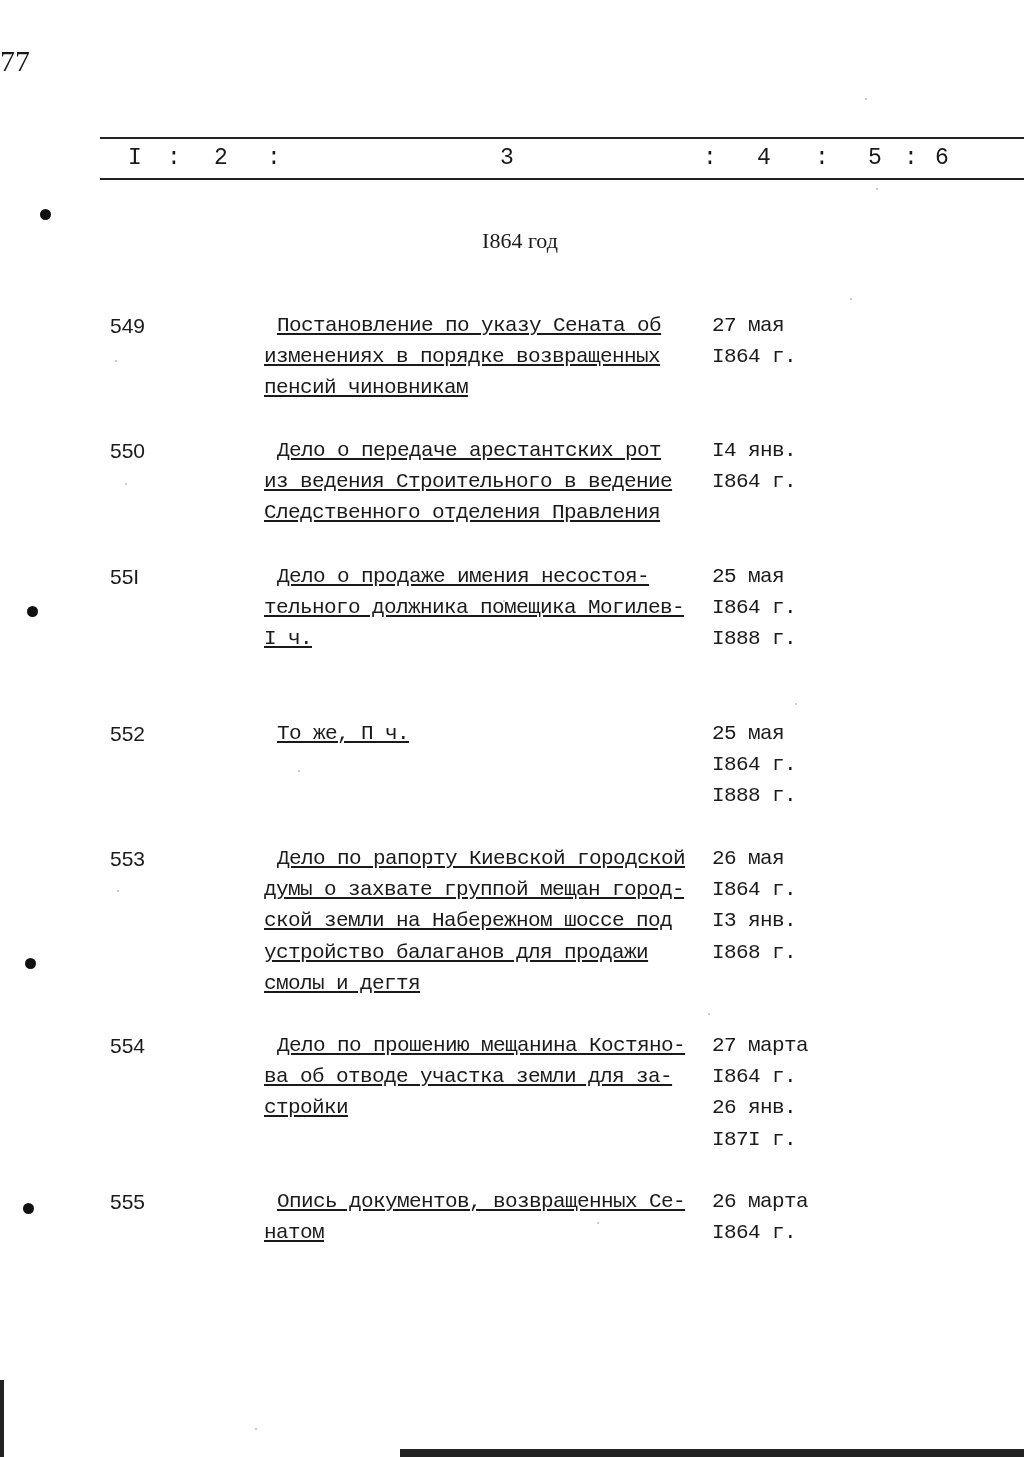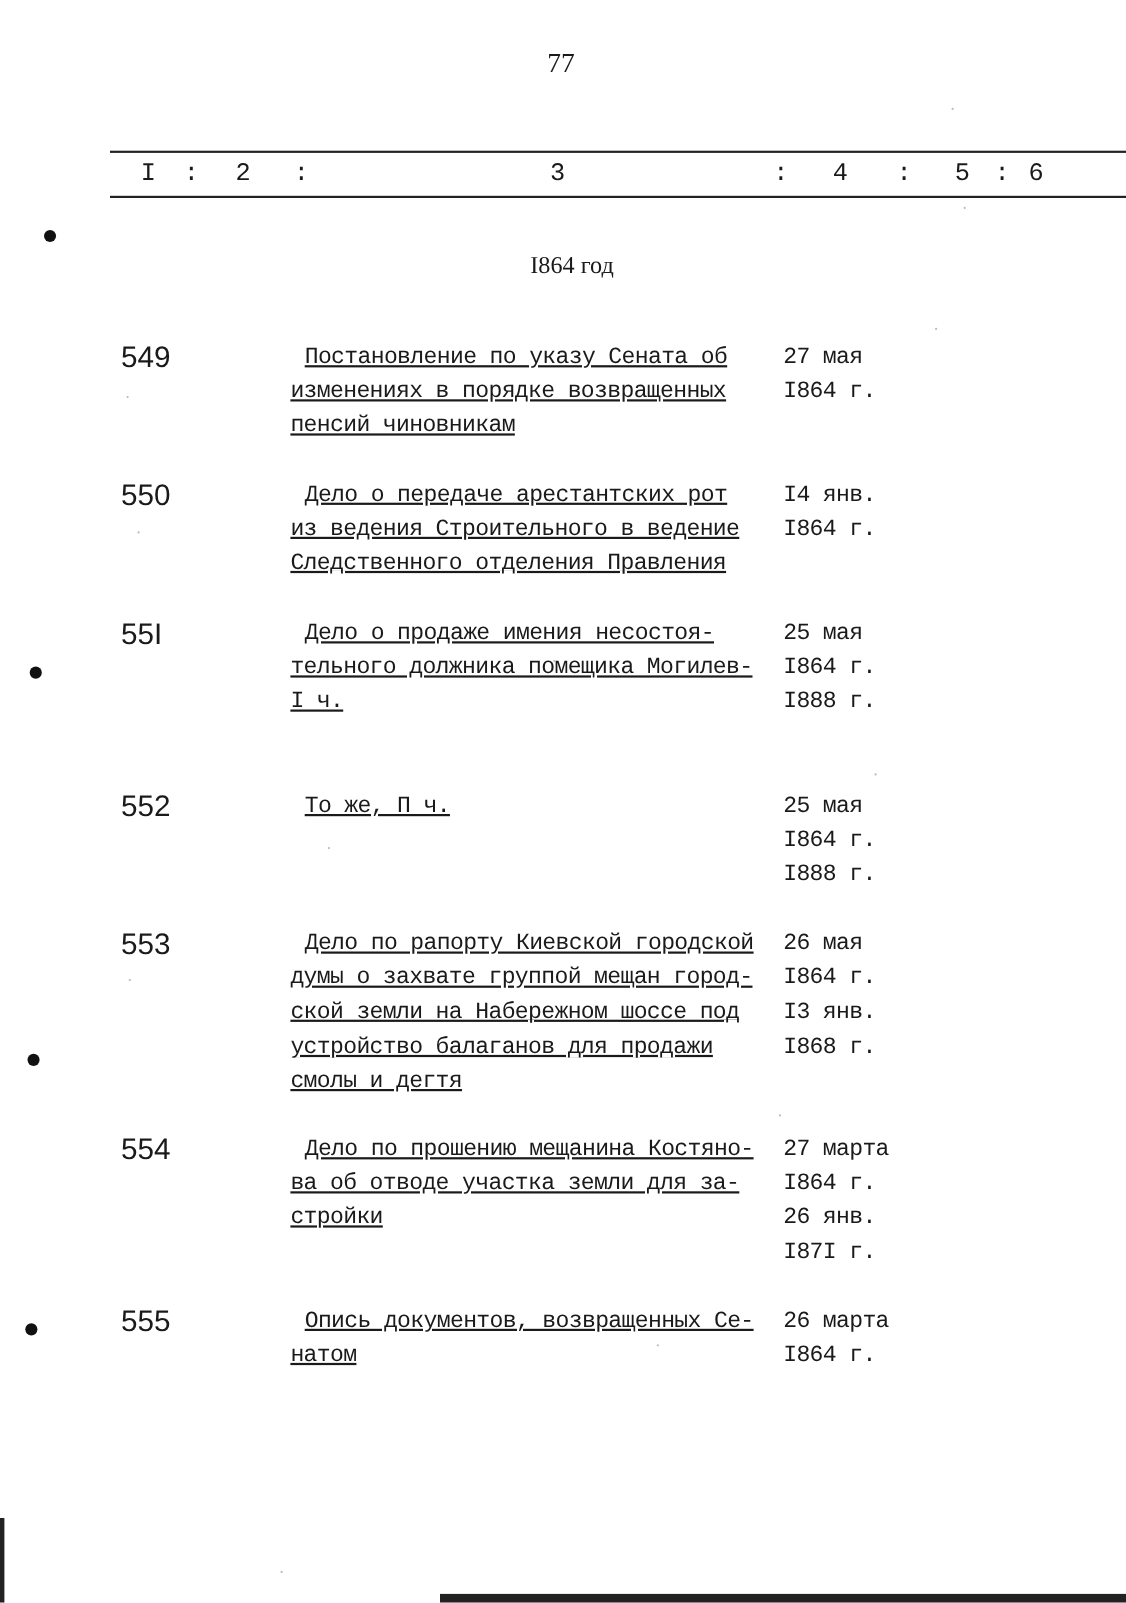--- a/index.html
+++ b/index.html
@@ -13,23 +13,22 @@
       position: relative;
       overflow: hidden;
       font-family: "Liberation Mono", "DejaVu Sans Mono", monospace;
       color: #1a1a1a;
     }
     .page-number {
       position: absolute;
       left: 0;
       width: 1020px;
       top: 44px;
-      text-align: center;
       font-family: "Liberation Serif", serif;
-      font-size: 25px;
+      font-size: 30px;
     }
     .rule {
       position: absolute;
       left: 100px;
       width: 924px;
       height: 2px;
       background: #222;
     }
     .rule.top { top: 137px; }
     .rule.bottom { top: 178px; }
@@ -56,21 +55,21 @@
     }
     .entry {
       position: absolute;
       left: 0;
       width: 1024px;
     }
     .entry .num {
       position: absolute;
       left: 110px;
       top: 0;
-      font-size: 27px;
+      font-size: 21px;
       font-family: "Liberation Sans", sans-serif;
       line-height: 31px;
     }
     .entry .title {
       position: absolute;
       left: 264px;
       top: 0;
       width: 450px;
       font-size: 21px;
       line-height: 31.2px;

